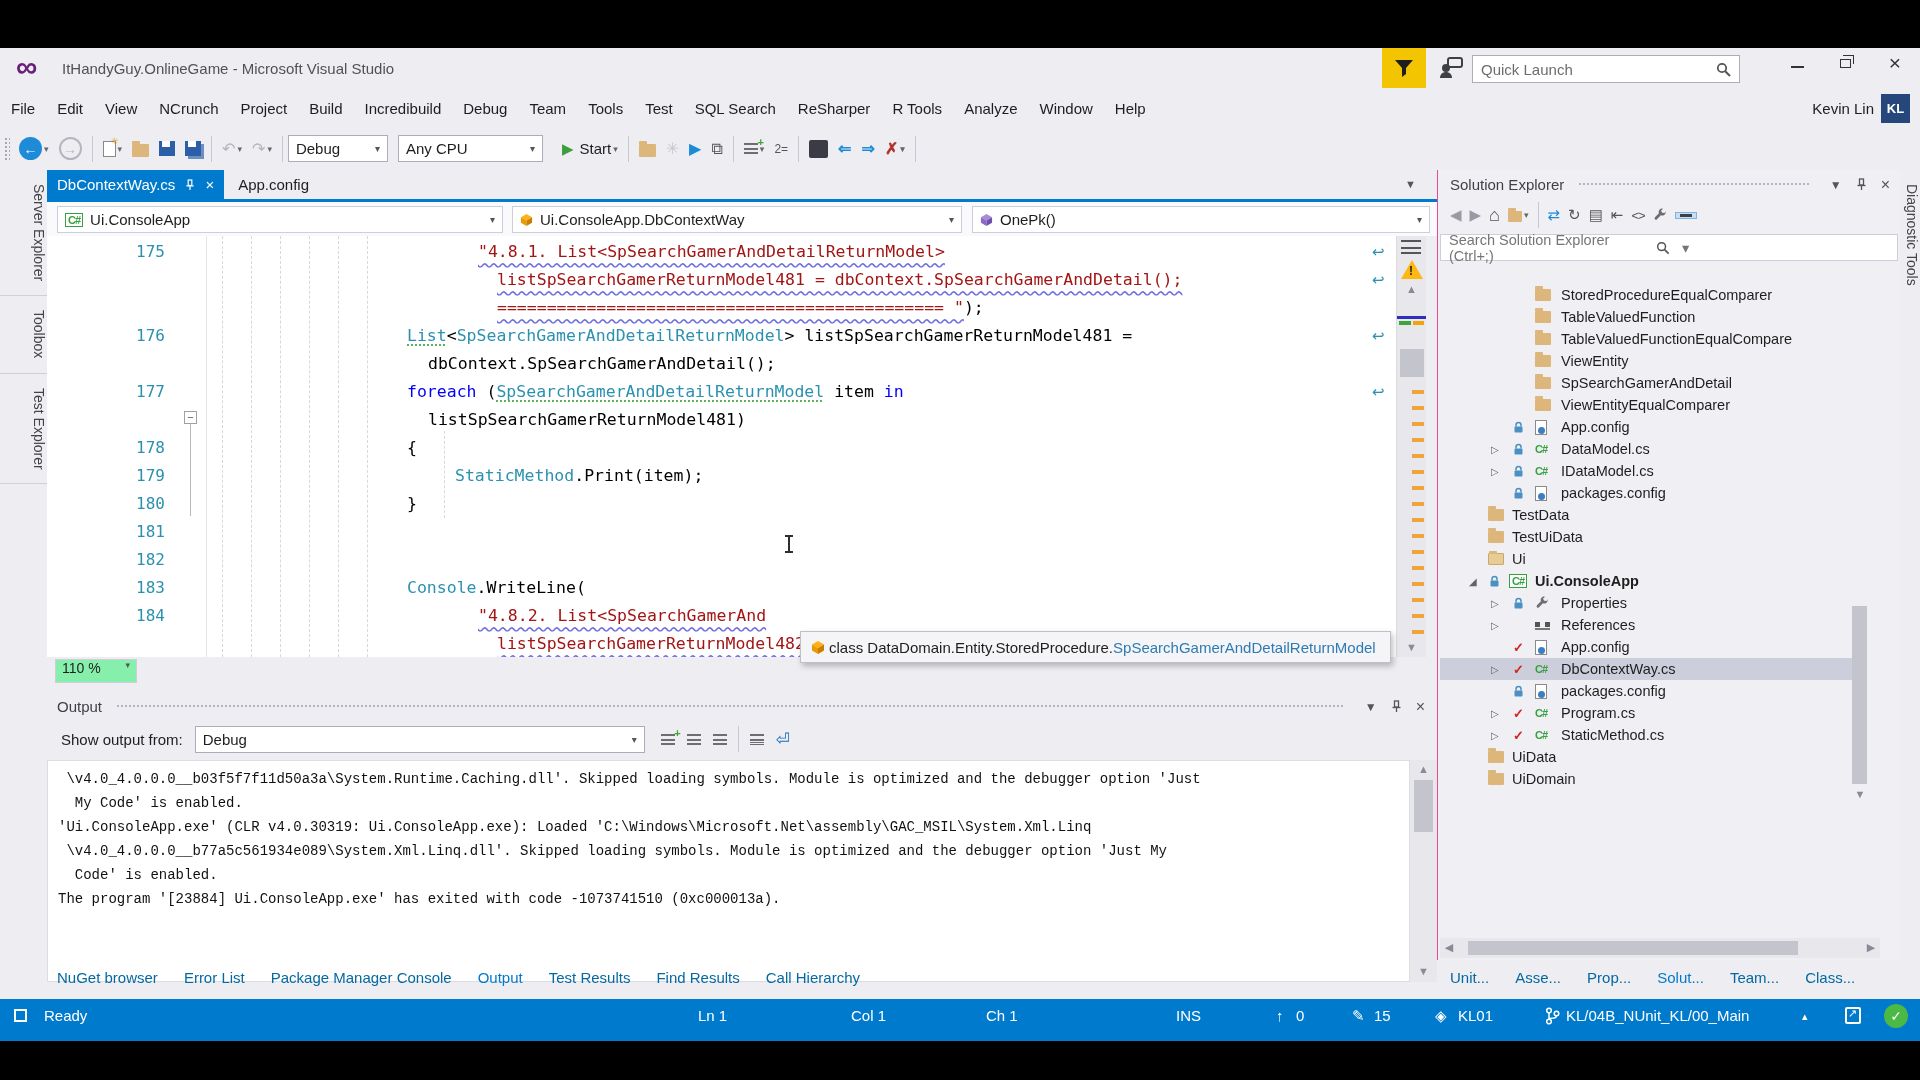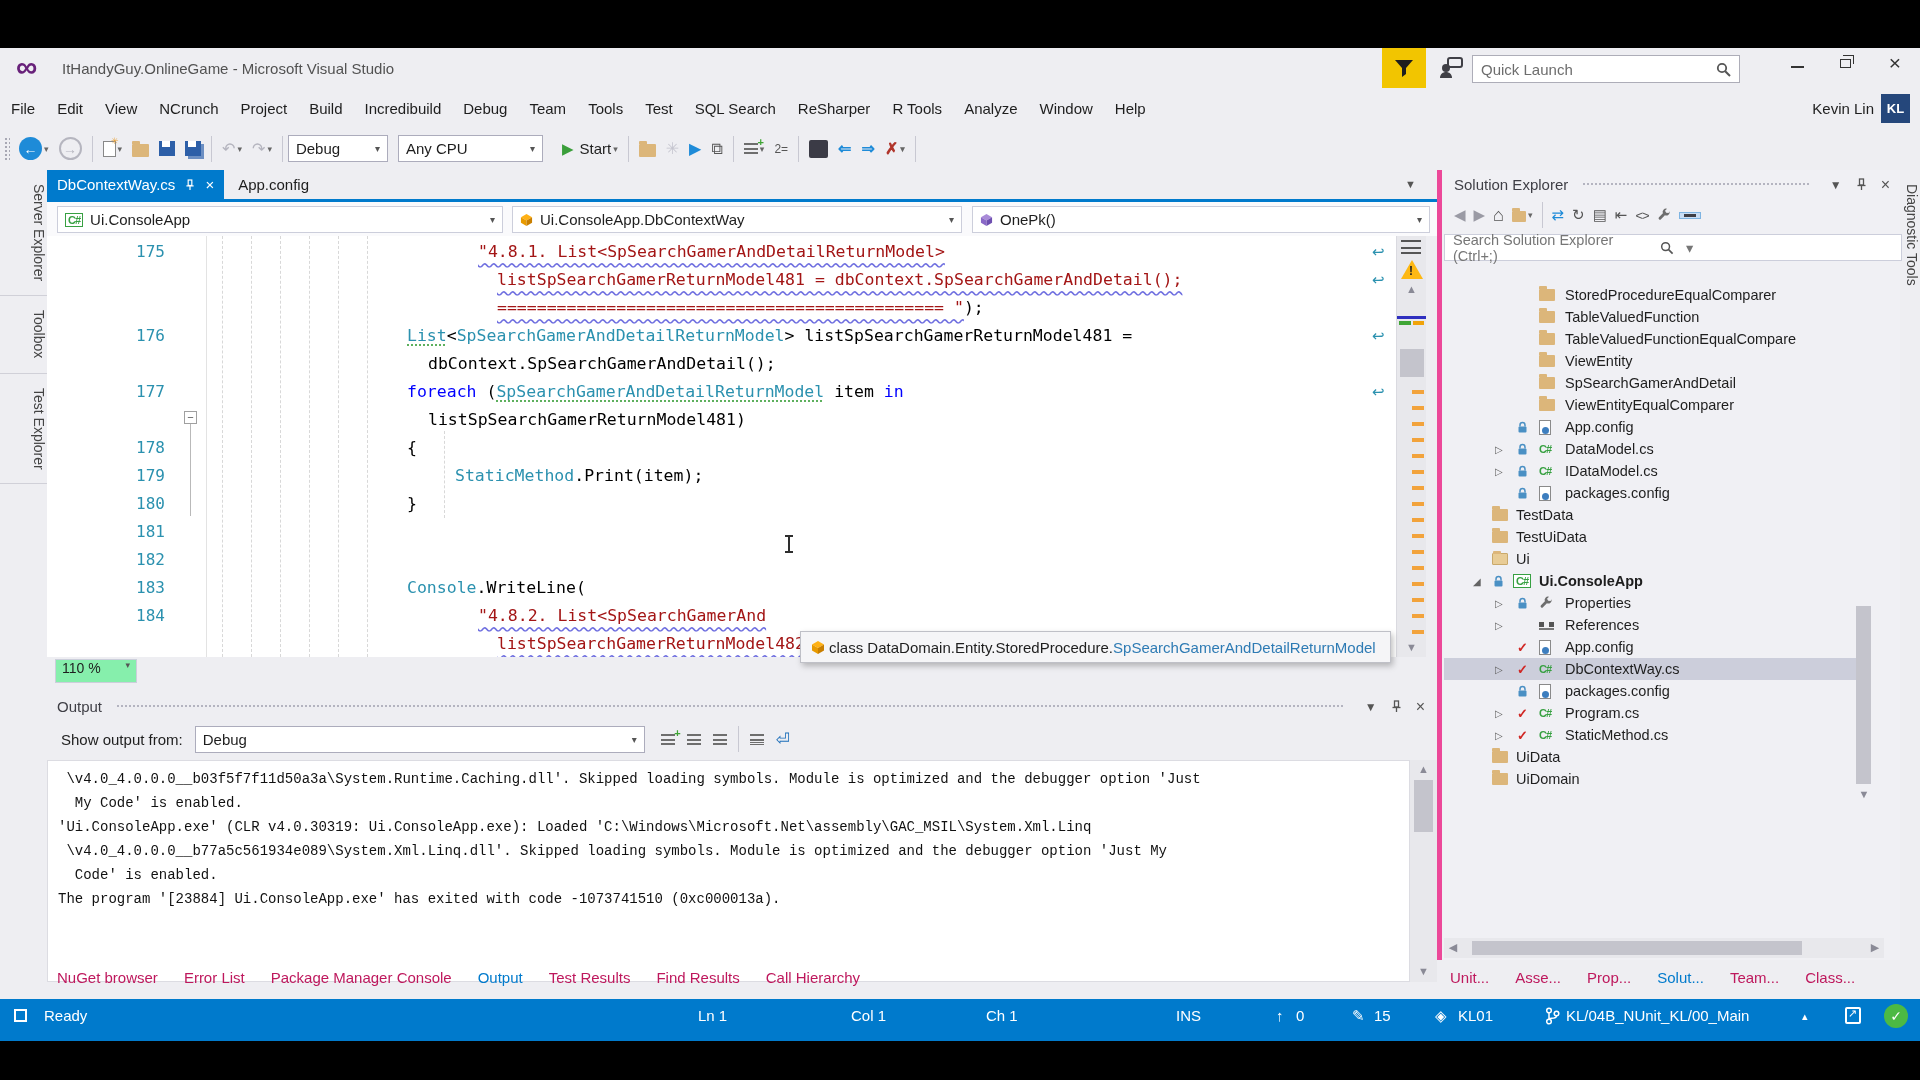--- a/index.html
+++ b/index.html
@@ -114,33 +114,33 @@
   .bars.under { border-bottom:3px double #6E6E6E; }
   #otext { position:absolute; left:0; top:68px; width:1363px; height:222px; background:#fff; border:1px solid #DCDCE2; padding:6px 10px; overflow:hidden; }
   .oline { font-family:"Liberation Mono", monospace; font-size:14px; line-height:24px; white-space:pre; color:#111; }
   #oscroll { position:absolute; left:1363px; top:68px; width:27px; height:222px; background:#E8E8EC; }
   .oscroll-thumb { position:absolute; left:4px; top:20px; width:19px; height:52px; background:#C4C4CC; }
 
   
   #bottomtabs { position:absolute; left:0; top:912px; width:1920px; height:39px; }
   .btabs-left { position:absolute; left:44px; top:0; display:flex; }
   .btabs-right { position:absolute; left:1437px; top:0; display:flex; }
-  .btab { padding:0 13px; line-height:36px; font-size:15px; color:#be185d; }
+  .btab { padding:0 13px; line-height:36px; font-size:15px; color:#0369a1; }
   .btab.active { color:#007ACC; }
 
   
   #statusbar { position:absolute; left:0; top:951px; width:1920px; height:42px; background:#007ACC; color:#fff; font-size:15px; }
   #statusbar .s-item { position:absolute; top:0; line-height:34px; }
   .sq-icon { position:absolute; left:14px; top:10px; width:13px; height:13px; border:2px solid #fff; }
   .ok-circle { position:absolute; left:1884px; top:5px; width:24px; height:24px; border-radius:50%; background:#4CB944; color:#fff; display:flex; align-items:center; justify-content:center; font-size:14px; }
   .pub-icon { position:absolute; left:1845px; top:8px; width:16px; height:17px; border:2px solid #fff; border-radius:2px; }
   .pub-icon::after { content:"↗"; position:absolute; left:1px; top:-2px; font-size:11px; color:#fff; }
 
   
-  #sepanel { position:absolute; left:1437px; top:122px; width:463px; height:790px; background:#F0F0F4; border-left:5px solid #ec4899; }
+  #sepanel { position:absolute; left:1437px; top:122px; width:463px; height:790px; background:#F0F0F4; border-left:1px solid #ec4899; }
   #sepanel .ptitle { padding-left:12px; }
   .se-toolbar { position:absolute; left:0; top:29px; width:100%; height:32px; display:flex; align-items:center; padding-left:8px; }
   .se-tbtn { margin:0 4px; color:#555; font-size:15px; display:flex; align-items:center; }
   .se-tbtn.pressed { background:#C9DEF5; border:1px solid #7EB4E2; padding:1px 4px; }
   .se-search { position:absolute; left:2px; top:64px; width:458px; height:27px; background:#fff; border:1px solid #CCCEDB; display:flex; align-items:center; }
   .se-search span { flex:1; padding-left:8px; font-size:14.5px; color:#767676; }
   #tree { position:absolute; left:0; top:114px; width:463px; height:520px; }
   .trow { position:absolute; left:0; width:100%; height:22px; }
   .trow .selbg { position:absolute; left:2px; top:0; width:420px; height:22px; background:#CCCEDB; }
   .t-el { position:absolute; top:0; height:22px; display:flex; align-items:center; }

